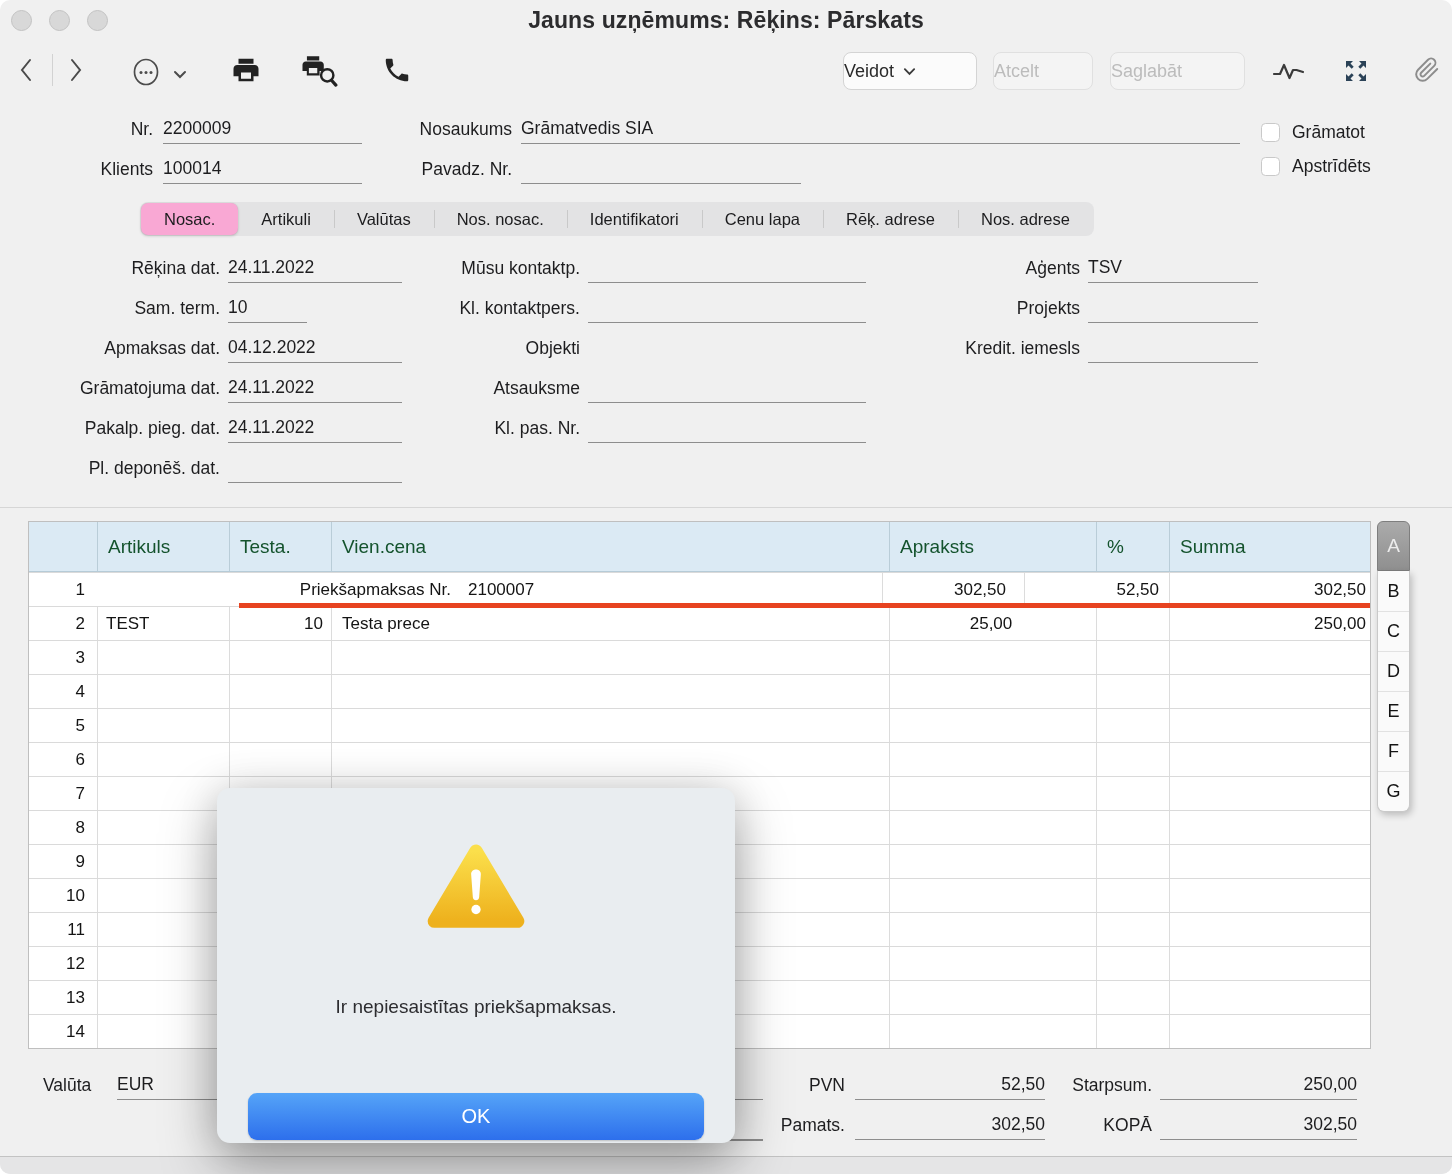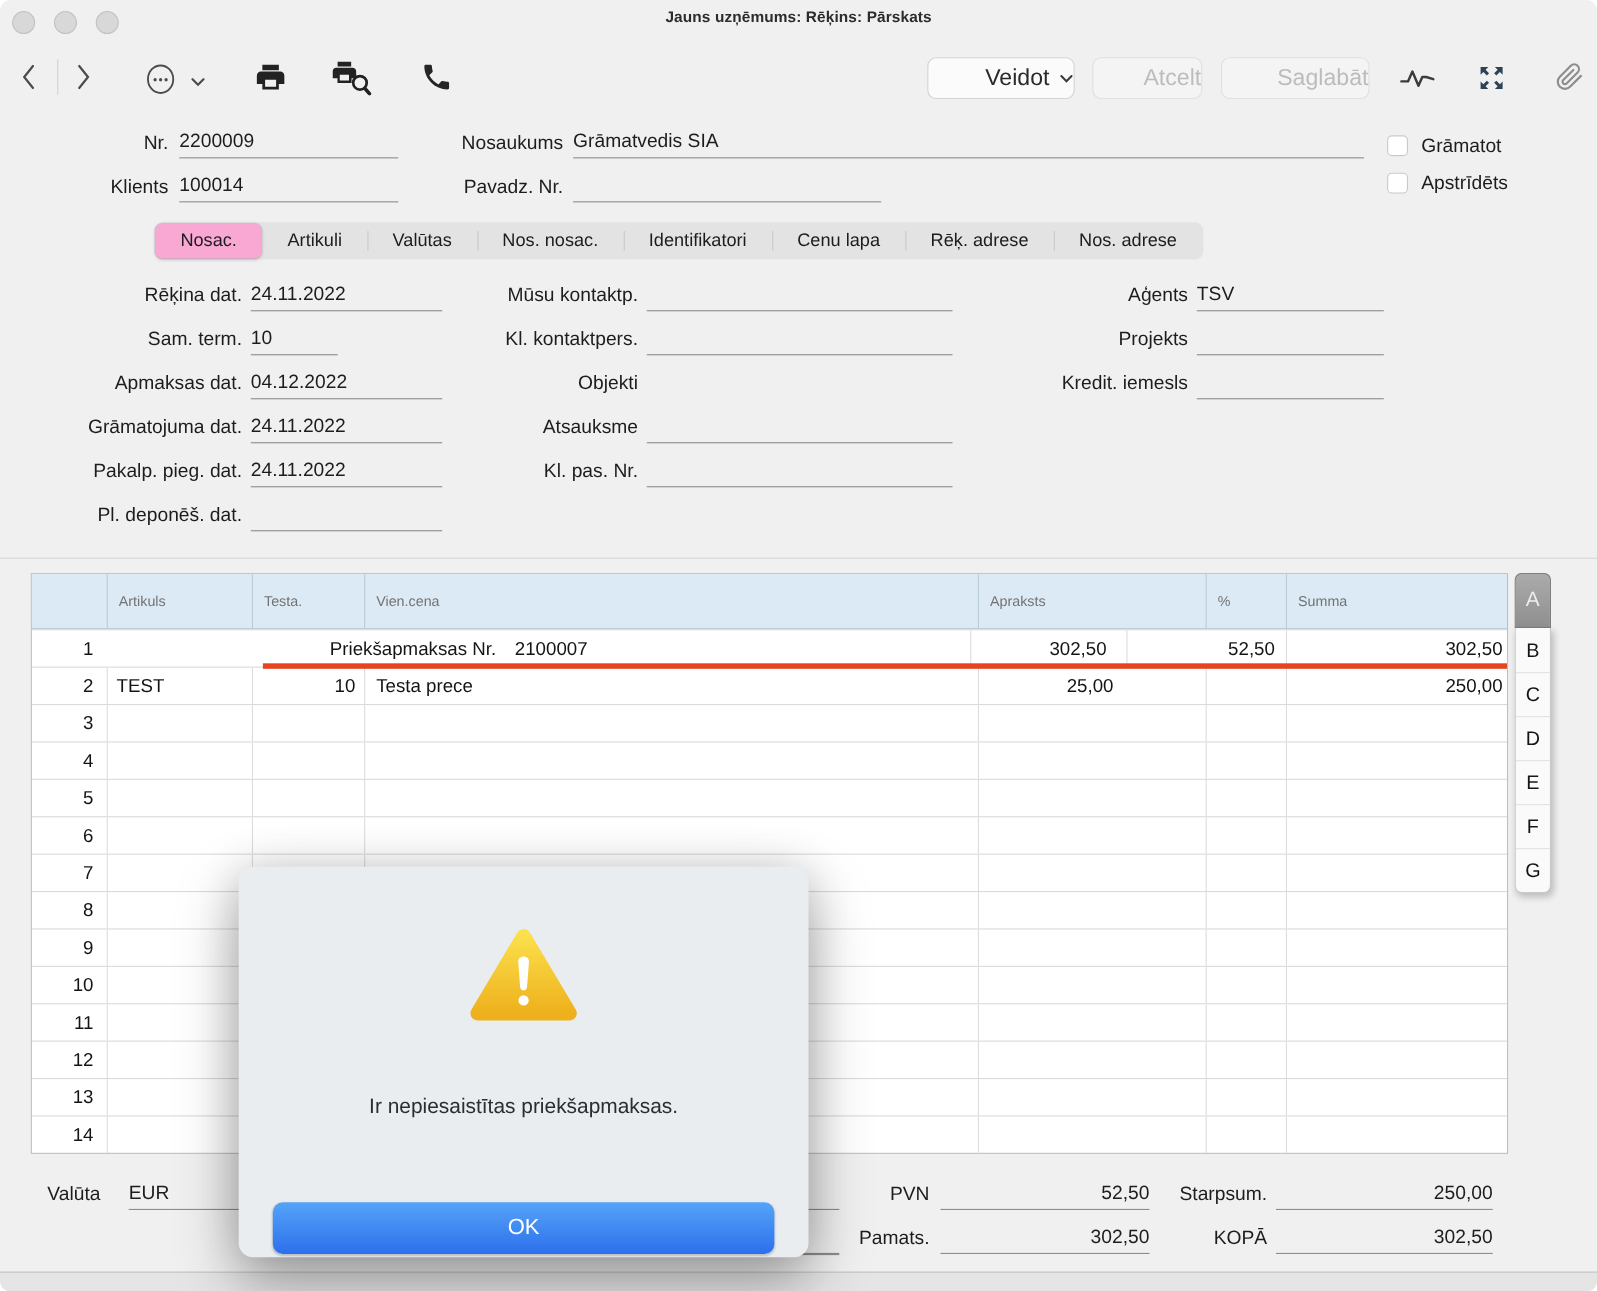--- a/index.html
+++ b/index.html
@@ -4,27 +4,27 @@
 <style>
   * { margin:0; padding:0; box-sizing:border-box; }
   html,body { width:1452px; height:1174px; }
   body { font-family:"Liberation Sans","DejaVu Sans",sans-serif; background:#ffffff; }
   .window { position:relative; width:1452px; height:1174px; background:#f0f0f0; border-radius:10px; overflow:hidden; }
 
   
   .titlebar { position:absolute; top:0; left:0; width:100%; height:40px; }
   .tl { position:absolute; top:10px; width:21px; height:21px; border-radius:50%; background:#d8d8d8; border:1px solid #c2c2c2; }
   .tl.b1 { left:11px; } .tl.b2 { left:49px; } .tl.b3 { left:87px; }
-  .wtitle { position:absolute; top:7px; left:0; width:100%; text-align:center; font-size:14px; font-weight:700; color:#2c2c2e; letter-spacing:.1px; }
+  .wtitle { position:absolute; top:7px; left:0; width:100%; text-align:center; font-size:23px; font-weight:700; color:#2c2c2e; letter-spacing:.1px; }
 
   
   .toolbar { position:absolute; top:44px; left:0; width:100%; height:52px; }
   .tbicon { position:absolute; display:flex; align-items:center; justify-content:center; cursor:default; }
   .vsep { position:absolute; left:52px; top:10px; width:1px; height:32px; background:#d2d2d2; }
-  .btn { position:absolute; top:8px; height:38px; border-radius:8px; font-size:21px; display:flex; align-items:center; justify-content:flex-end; gap:9px; }
+  .btn { position:absolute; top:8px; height:38px; border-radius:8px; font-size:18px; display:flex; align-items:center; justify-content:flex-start; gap:9px; }
   .btn-veidot { left:843px; width:134px; background:#fbfbfb; border:1px solid #d4d4d4; color:#2a2a2a; }
   .btn-disabled { background:#f4f4f4; border:1px solid #e0e0e0; color:#bcbcbc; }
   .btn-atcelt { left:993px; width:100px; }
   .btn-saglabat { left:1110px; width:135px; }
 
   
   .lbl { position:absolute; height:30px; line-height:30px; font-size:17.5px; color:#1d1d1f; text-align:right; white-space:nowrap; }
   .lbl.la { text-align:left; }
   .val { position:absolute; height:30px; line-height:29px; font-size:17.5px; color:#1d1d1f; border-bottom:1.5px solid #8d8d8d; white-space:nowrap; overflow:hidden; }
   .val.ra { text-align:right; }
@@ -35,21 +35,21 @@
   .tabs { position:absolute; left:140px; top:202px; height:34px; display:flex; align-items:stretch; background:#e3e3e4; border-radius:8px; padding:1px; }
   .seg { display:flex; align-items:center; padding:0 23px; font-size:16.5px; color:#1c1c1e; position:relative; border-radius:7px; }
   .seg + .seg::before { content:""; position:absolute; left:0; top:7px; bottom:7px; width:1px; background:#c9c9c9; }
   .seg.selected { background:#f9a8d4; box-shadow:0 1px 3px rgba(0,0,0,.18), 0 0 1px rgba(0,0,0,.12); }
   .seg.selected::before, .seg.selected + .seg::before { display:none; }
 
   
   .hsep { position:absolute; top:507px; left:0; width:1452px; height:1px; background:#d6d6d6; }
   .grid { position:absolute; left:28px; top:521px; width:1343px; background:#ffffff; border:1px solid #bfbfbf; }
   .ghead { display:grid; grid-template-columns:68px 132px 102px 558px 207px 73px 201px; height:50px; background:#dbeaf4; border-bottom:1px solid #b6cbd7; }
-  .ghead .hc { line-height:49px; font-size:13px; color:#737373; padding-left:10px; border-left:1px solid #b9cdd8; overflow:hidden; }
+  .ghead .hc { line-height:49px; font-size:19px; color:#14532d; padding-left:10px; border-left:1px solid #b9cdd8; overflow:hidden; }
   .ghead .hc:first-child { border-left:none; }
   .trow { display:grid; grid-template-columns:68px 132px 102px 558px 207px 73px 201px; height:34px; border-top:1px solid #dadada; }
   .trow:first-of-type { border-top:none; }
   .trow.prerow { grid-template-columns:68px 361px 424px 142px 145px 201px; }
   .c { font-size:17px; color:#141414; line-height:33px; border-left:1px solid #dcdcdc; padding:0 8px; white-space:nowrap; overflow:hidden; }
   .c:first-child { border-left:none; }
   .c.num { text-align:right; padding-right:12px; }
   .c.rr { text-align:right; }
   .redline { position:absolute; left:210px; top:81px; width:1131px; height:5px; background:#e74320; z-index:3; }
 

